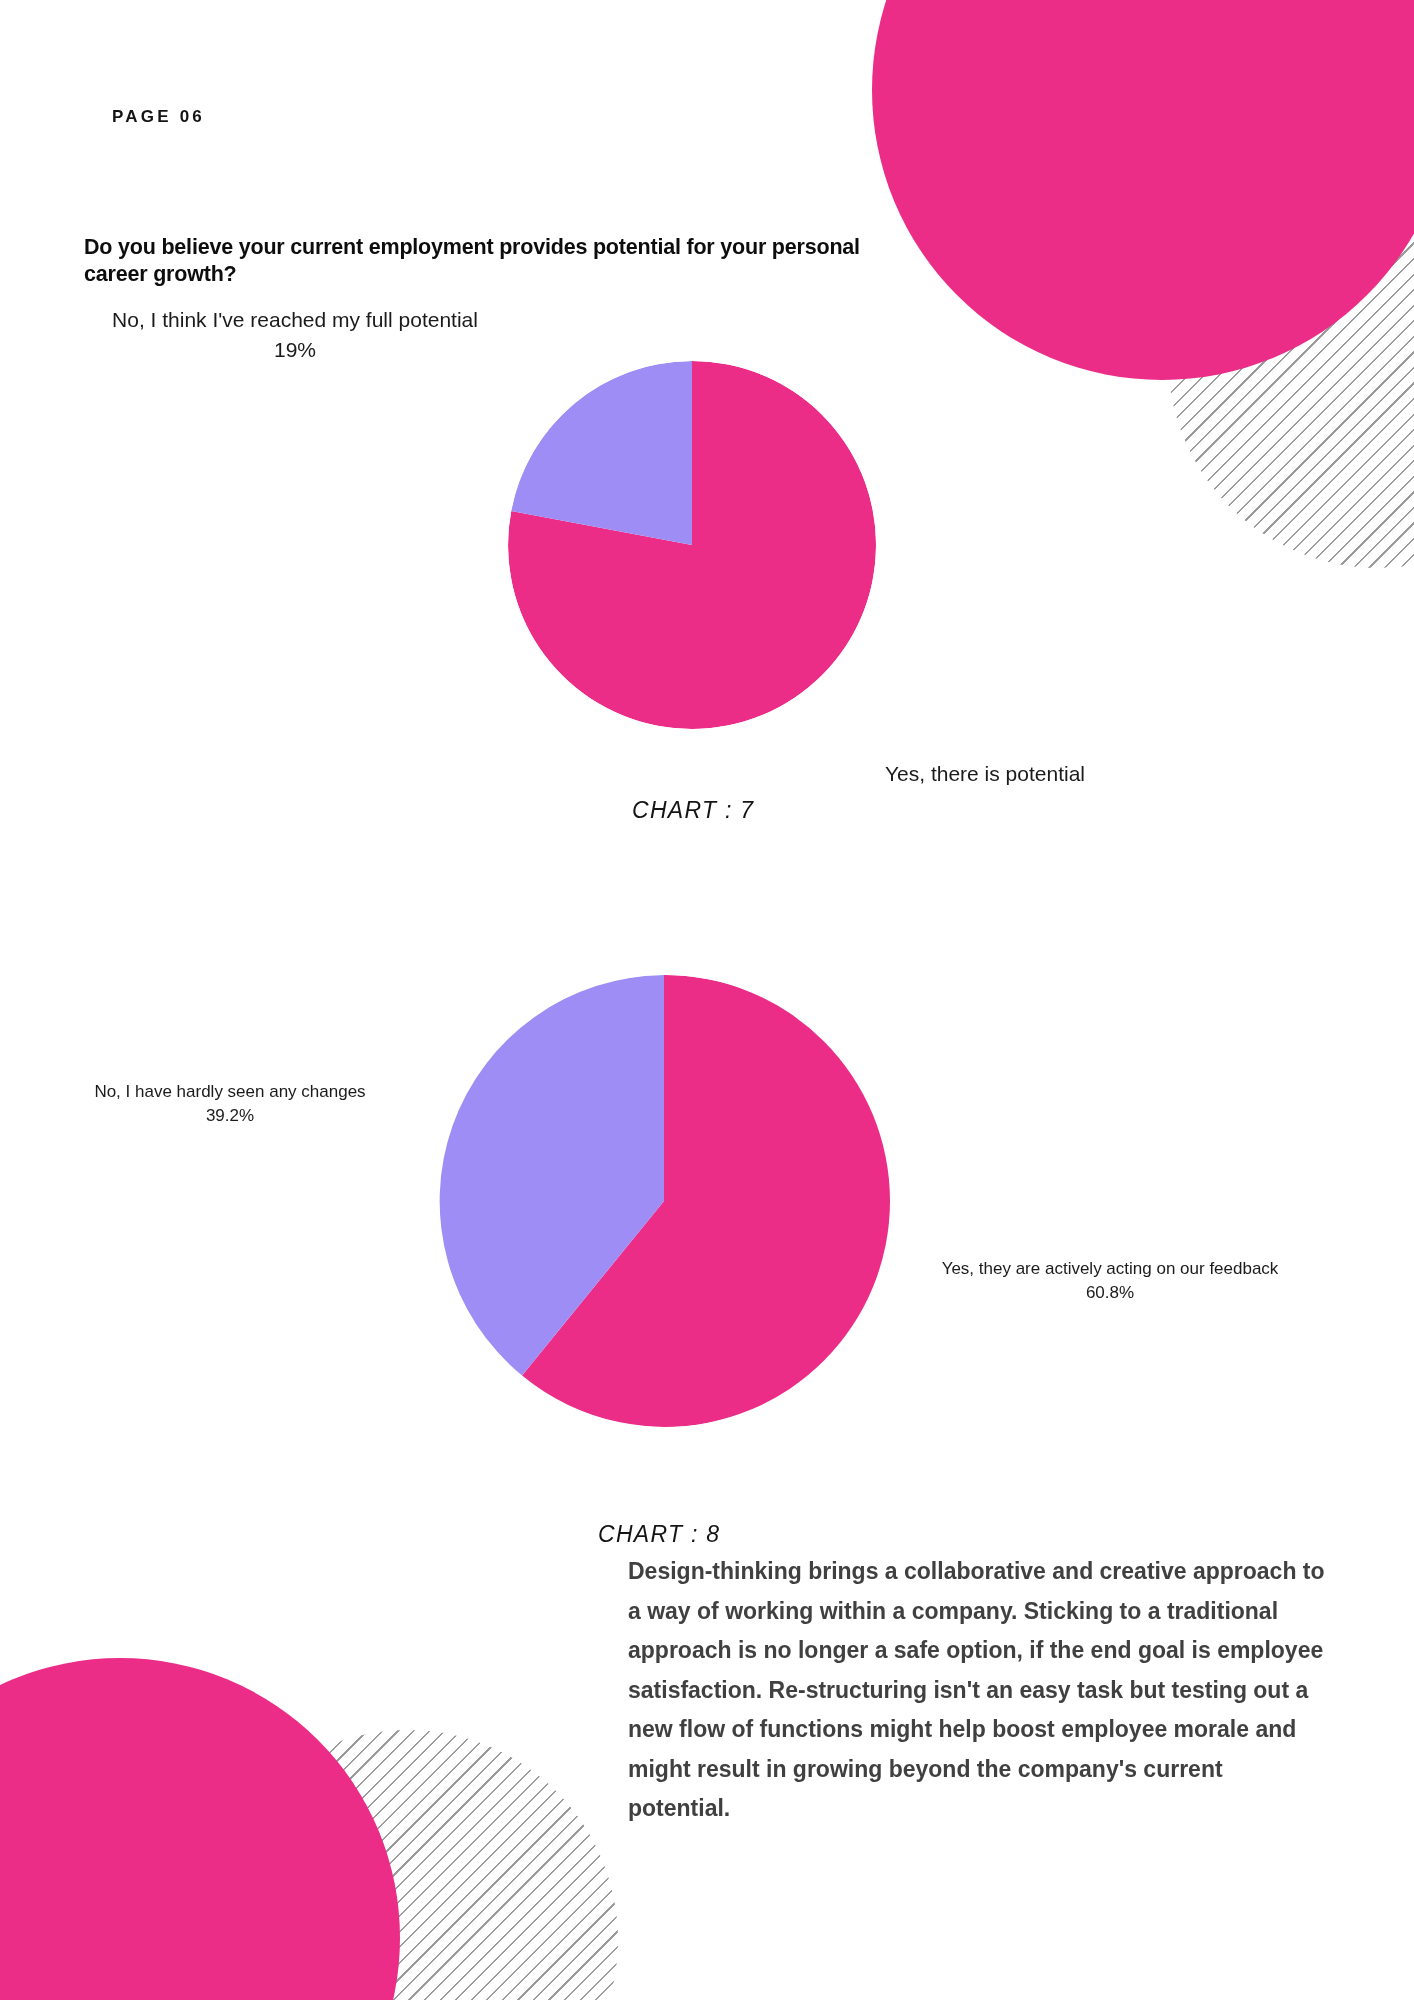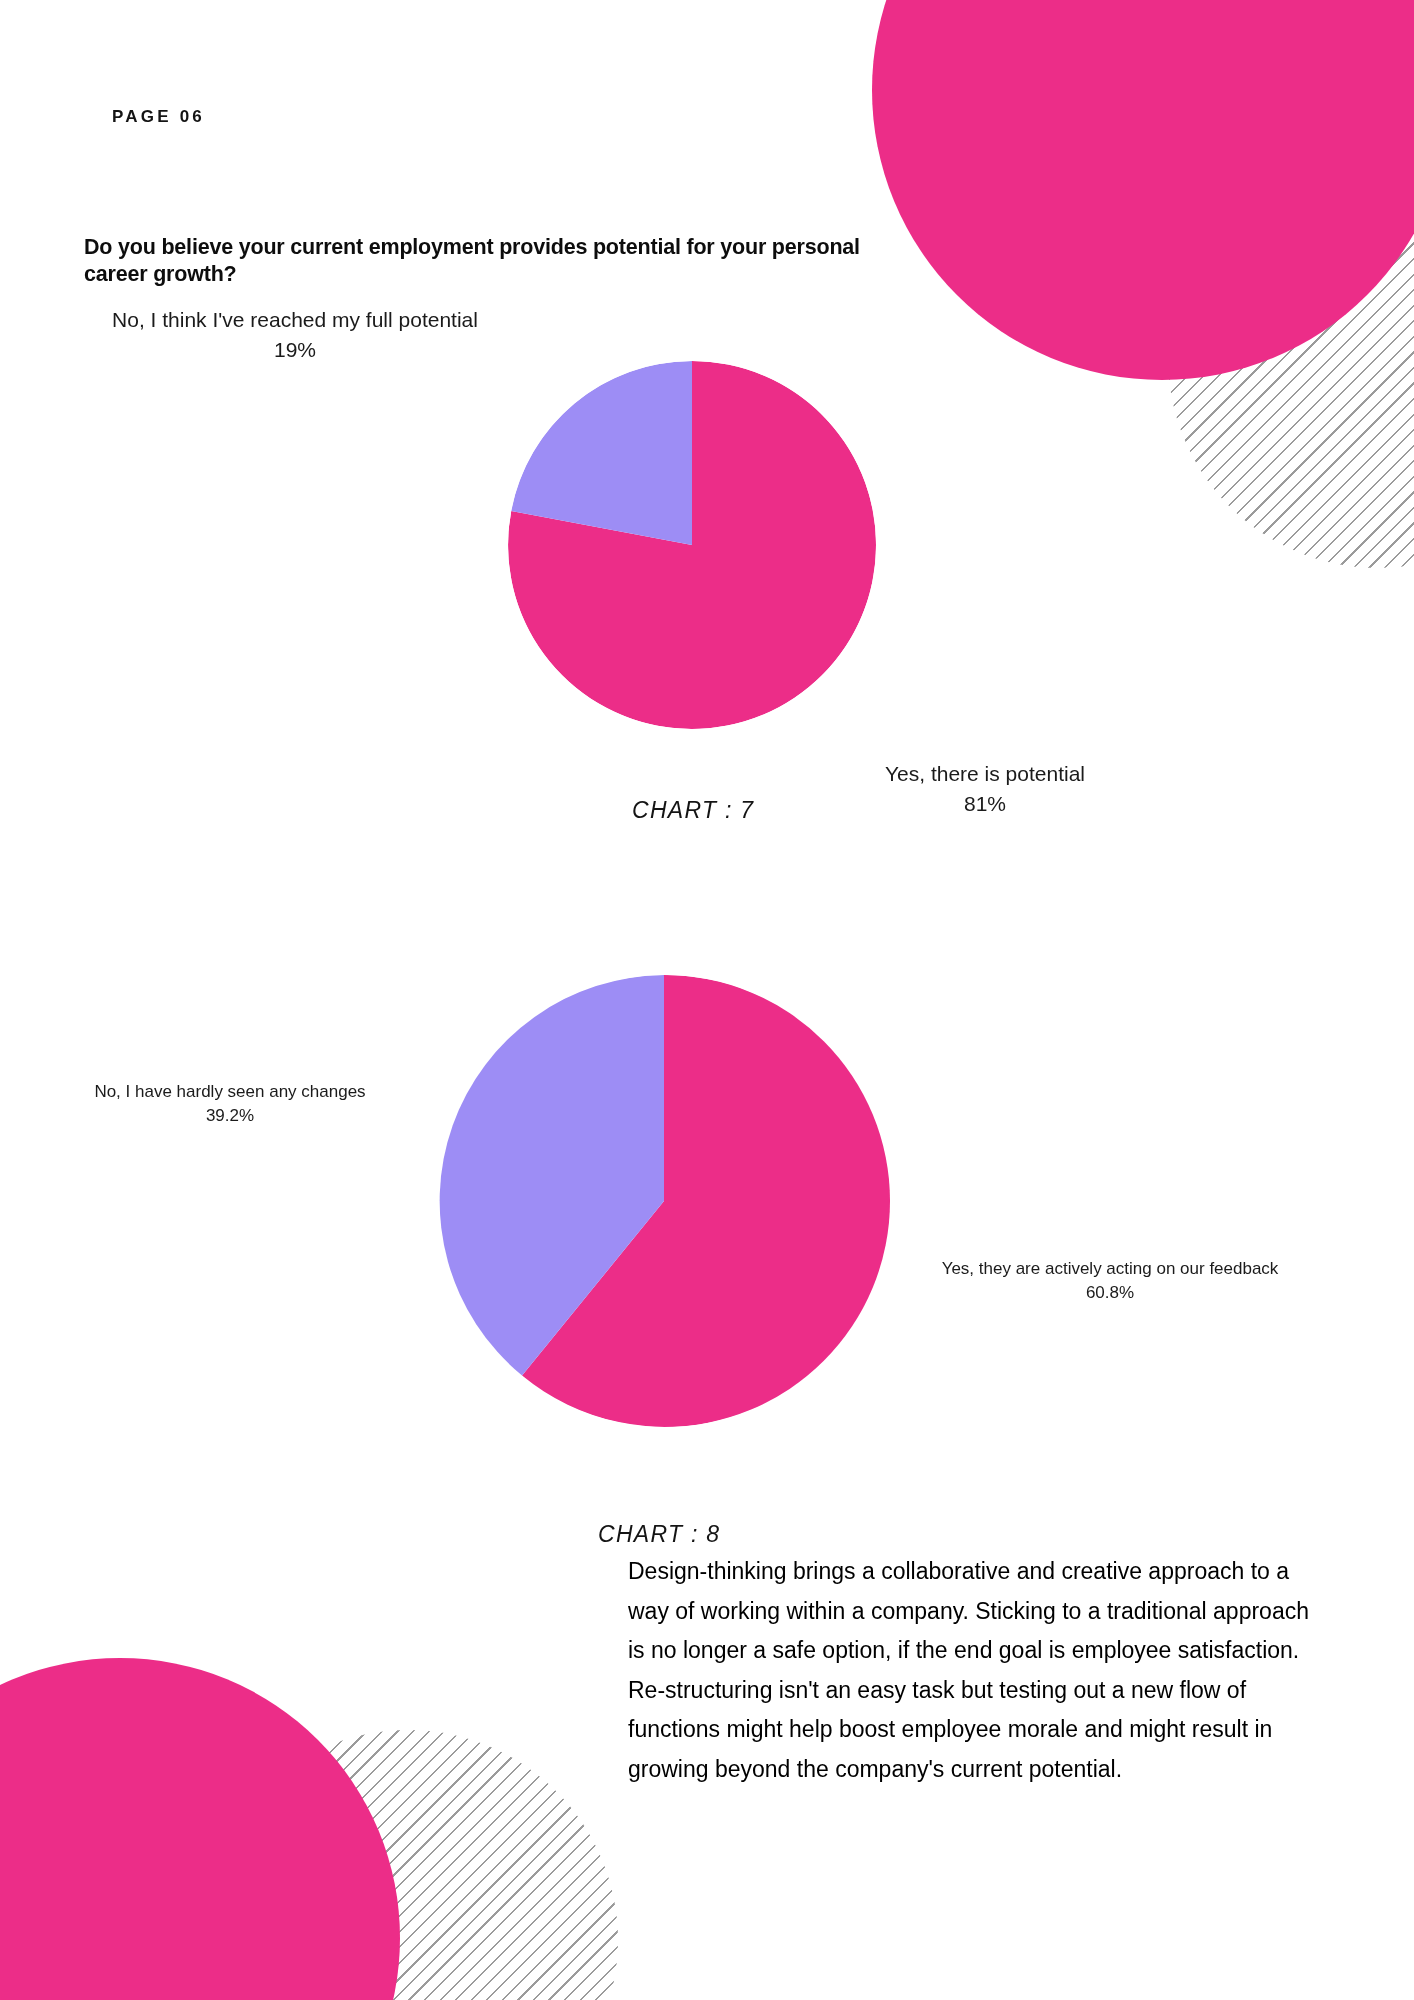--- a/index.html
+++ b/index.html
@@ -107,22 +107,22 @@
   #cap7 { left: 632px; top: 797px; }
   #cap8 { left: 598px; top: 1473px; margin-top: 48px; }
 
   
   .body-text {
     position: absolute;
     left: 628px; top: 1552px;
     width: 700px;
     font-size: 23px;
     line-height: 1.72;
-    color: #000000;
-    font-weight: 400;
+    color: #404040;
+    font-weight: 700;
   }
 </style>
 </head>
 <body>
 
 <div class="page">
 
   <div class="deco stripes-tr"></div>
   <div class="deco circle-tr"></div>
 
@@ -140,21 +140,20 @@
 
   <svg class="pie" id="pie7" viewBox="0 0 100 100">
 
     <path d="M 50 50 L 50 0 A 50 50 0 1 1 0.88 40.79 Z" fill="#EC2D88"></path>
 
     <path d="M 50 50 L 0.88 40.79 A 50 50 0 0 1 50 0 Z" fill="#9D8DF5"></path>
   </svg>
 
   <div class="pie-label" id="c7-label-right">
     <span>Yes, there is potential</span>
-    <span class="val">81%</span>
   </div>
 
   <div class="chart-caption" id="cap7">CHART : 7</div>
 
 
   <div class="pie-label" id="c8-label-left">
     <span>No, I have hardly seen any changes</span>
     <span class="val">39.2%</span>
   </div>
 

